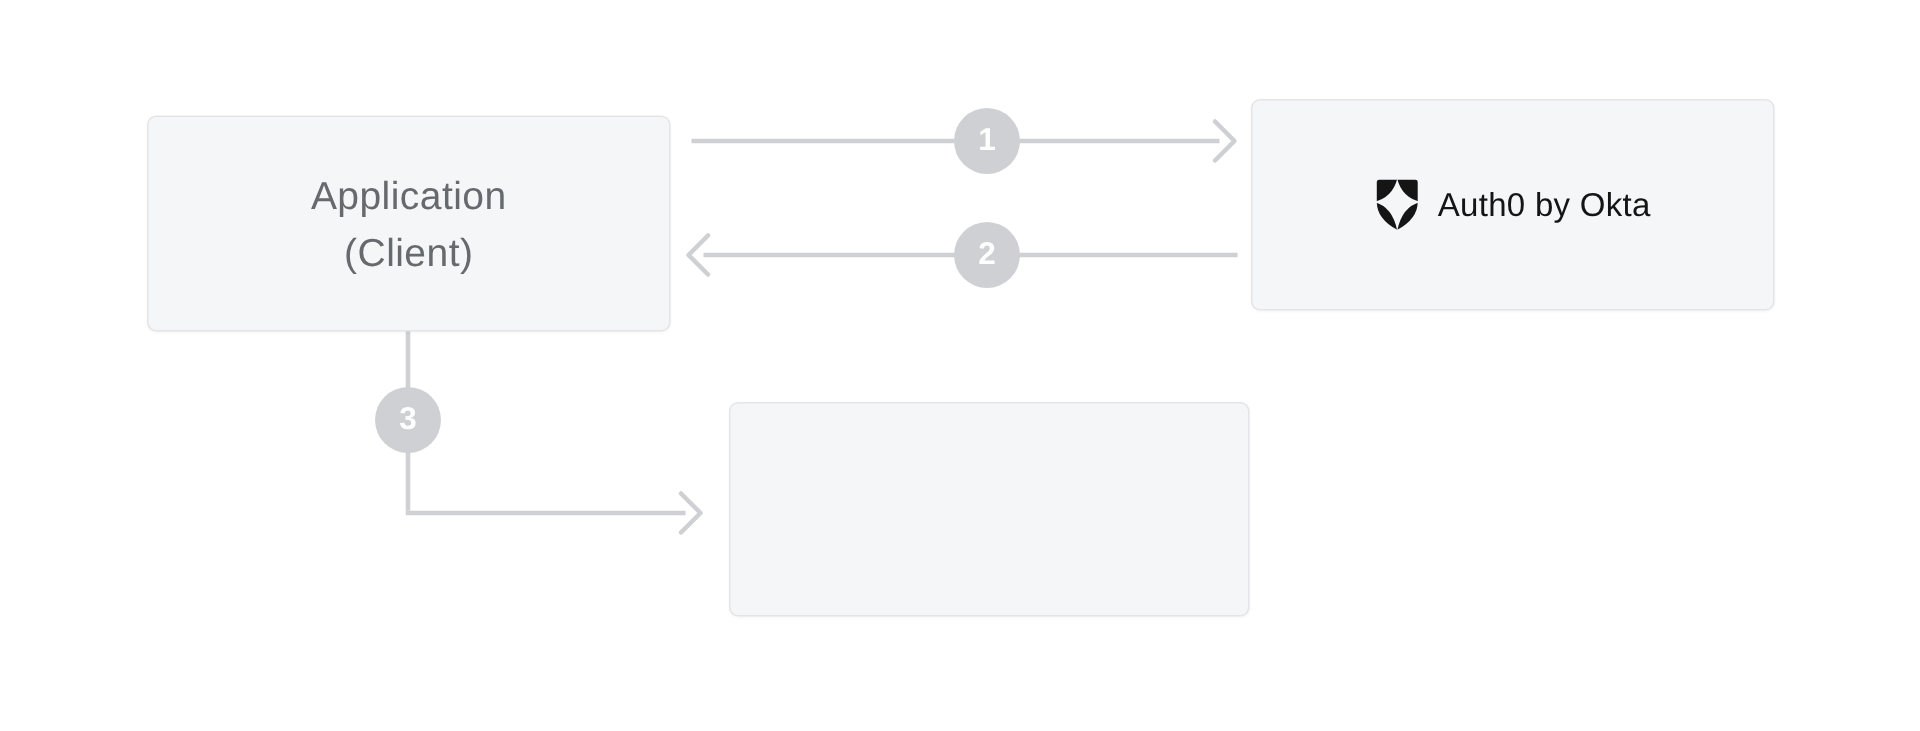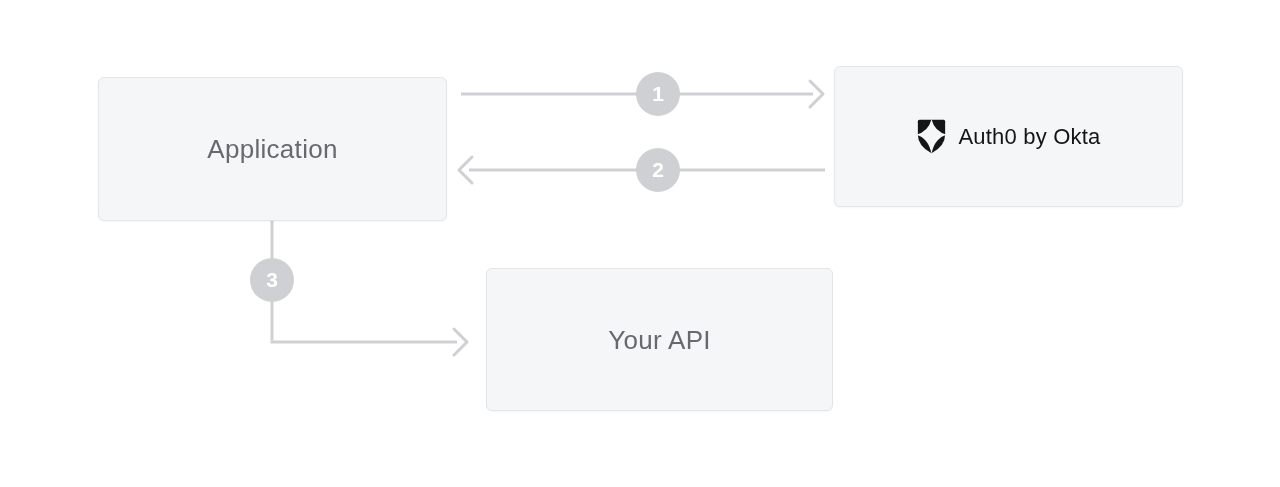--- a/index.html
+++ b/index.html
@@ -95,31 +95,31 @@
       <polyline points="454,329 467,342 454,355" stroke-linejoin="round" stroke-linecap="round"></polyline>
     </g>
   </svg>
 
   <div class="step-badge" id="badge-1">1</div>
   <div class="step-badge" id="badge-2">2</div>
   <div class="step-badge" id="badge-3">3</div>
 
   <div class="node" id="app-box">
     <div class="node-label">Application</div>
+    <div class="node-label">(Client)</div>
   </div>
 
   <div class="node" id="auth-box">
     <div class="logo-row">
       <span style="display:inline-flex;">
         <svg width="31" height="35" viewBox="0 0 100 112">
           <path d="M11 2 Q6 2 6 7 L6 50 Q6 86 50 110 Q94 86 94 50 L94 7 Q94 2 89 2 Z" fill="#151515"></path>
           <path d="M50 0 Q60 40 100 50 Q60 60 50 112 Q40 60 0 50 Q40 40 50 0 Z" fill="#f5f6f7"></path>
         </svg>
       </span>
       <span class="logo-text">Auth0 by Okta</span>
     </div>
   </div>
 
   <div class="node" id="api-box">
-    <div class="node-label">Your API</div>
   </div>
 
 </div>
 
 </body></html>

